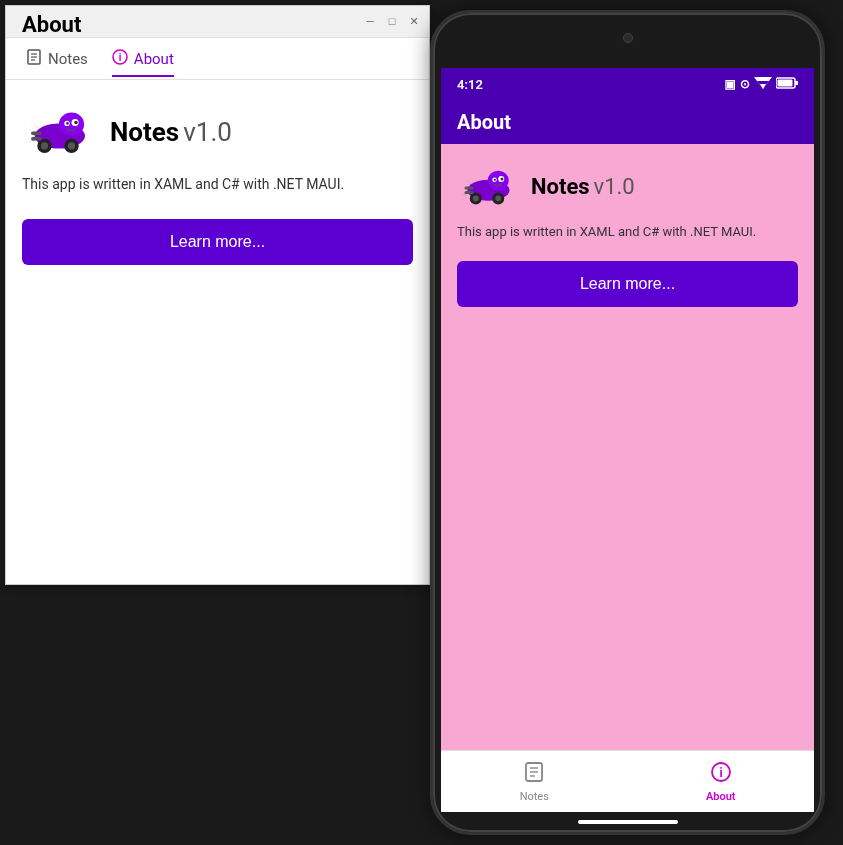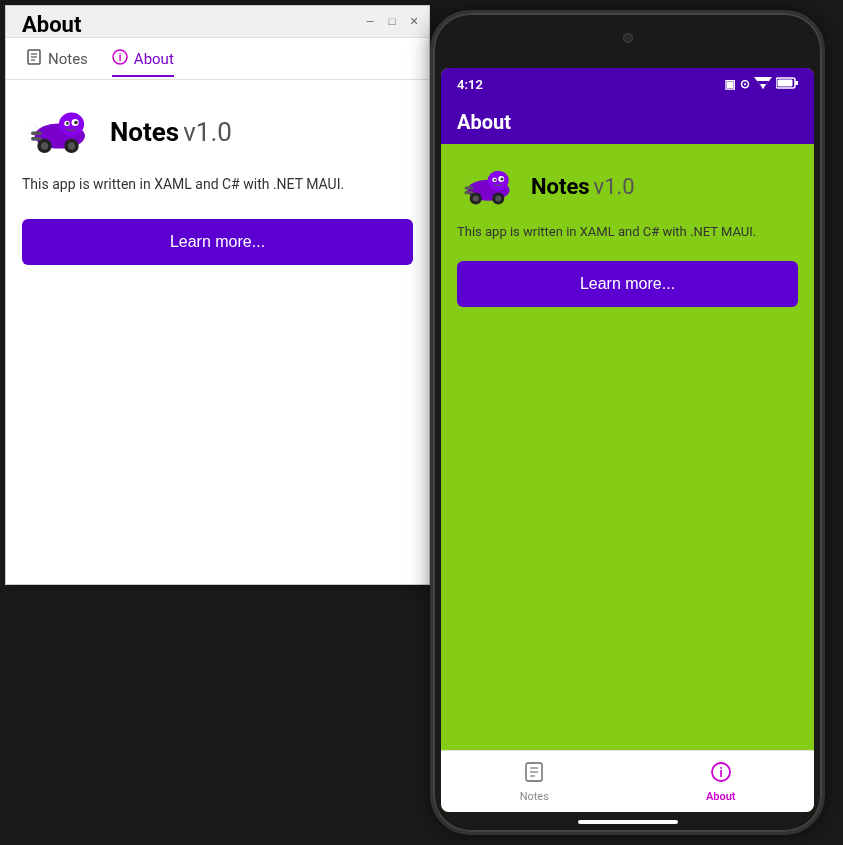--- a/index.html
+++ b/index.html
@@ -184,22 +184,22 @@
       overflow: hidden;
       box-shadow: inset 0 0 0 2px #444, 0 0 20px rgba(0,0,0,0.5);
     }
 
     .phone-screen {
       position: absolute;
       top: 55px;
       left: 8px;
       right: 8px;
       bottom: 20px;
-      background: #84cc16;
-      border-radius: 8px;
+      background: #f9a8d4;
+      border-radius: 0;
       overflow: hidden;
       display: flex;
       flex-direction: column;
     }
 
     
     .status-bar {
       background: #4a00b0;
       height: 32px;
       display: flex;

